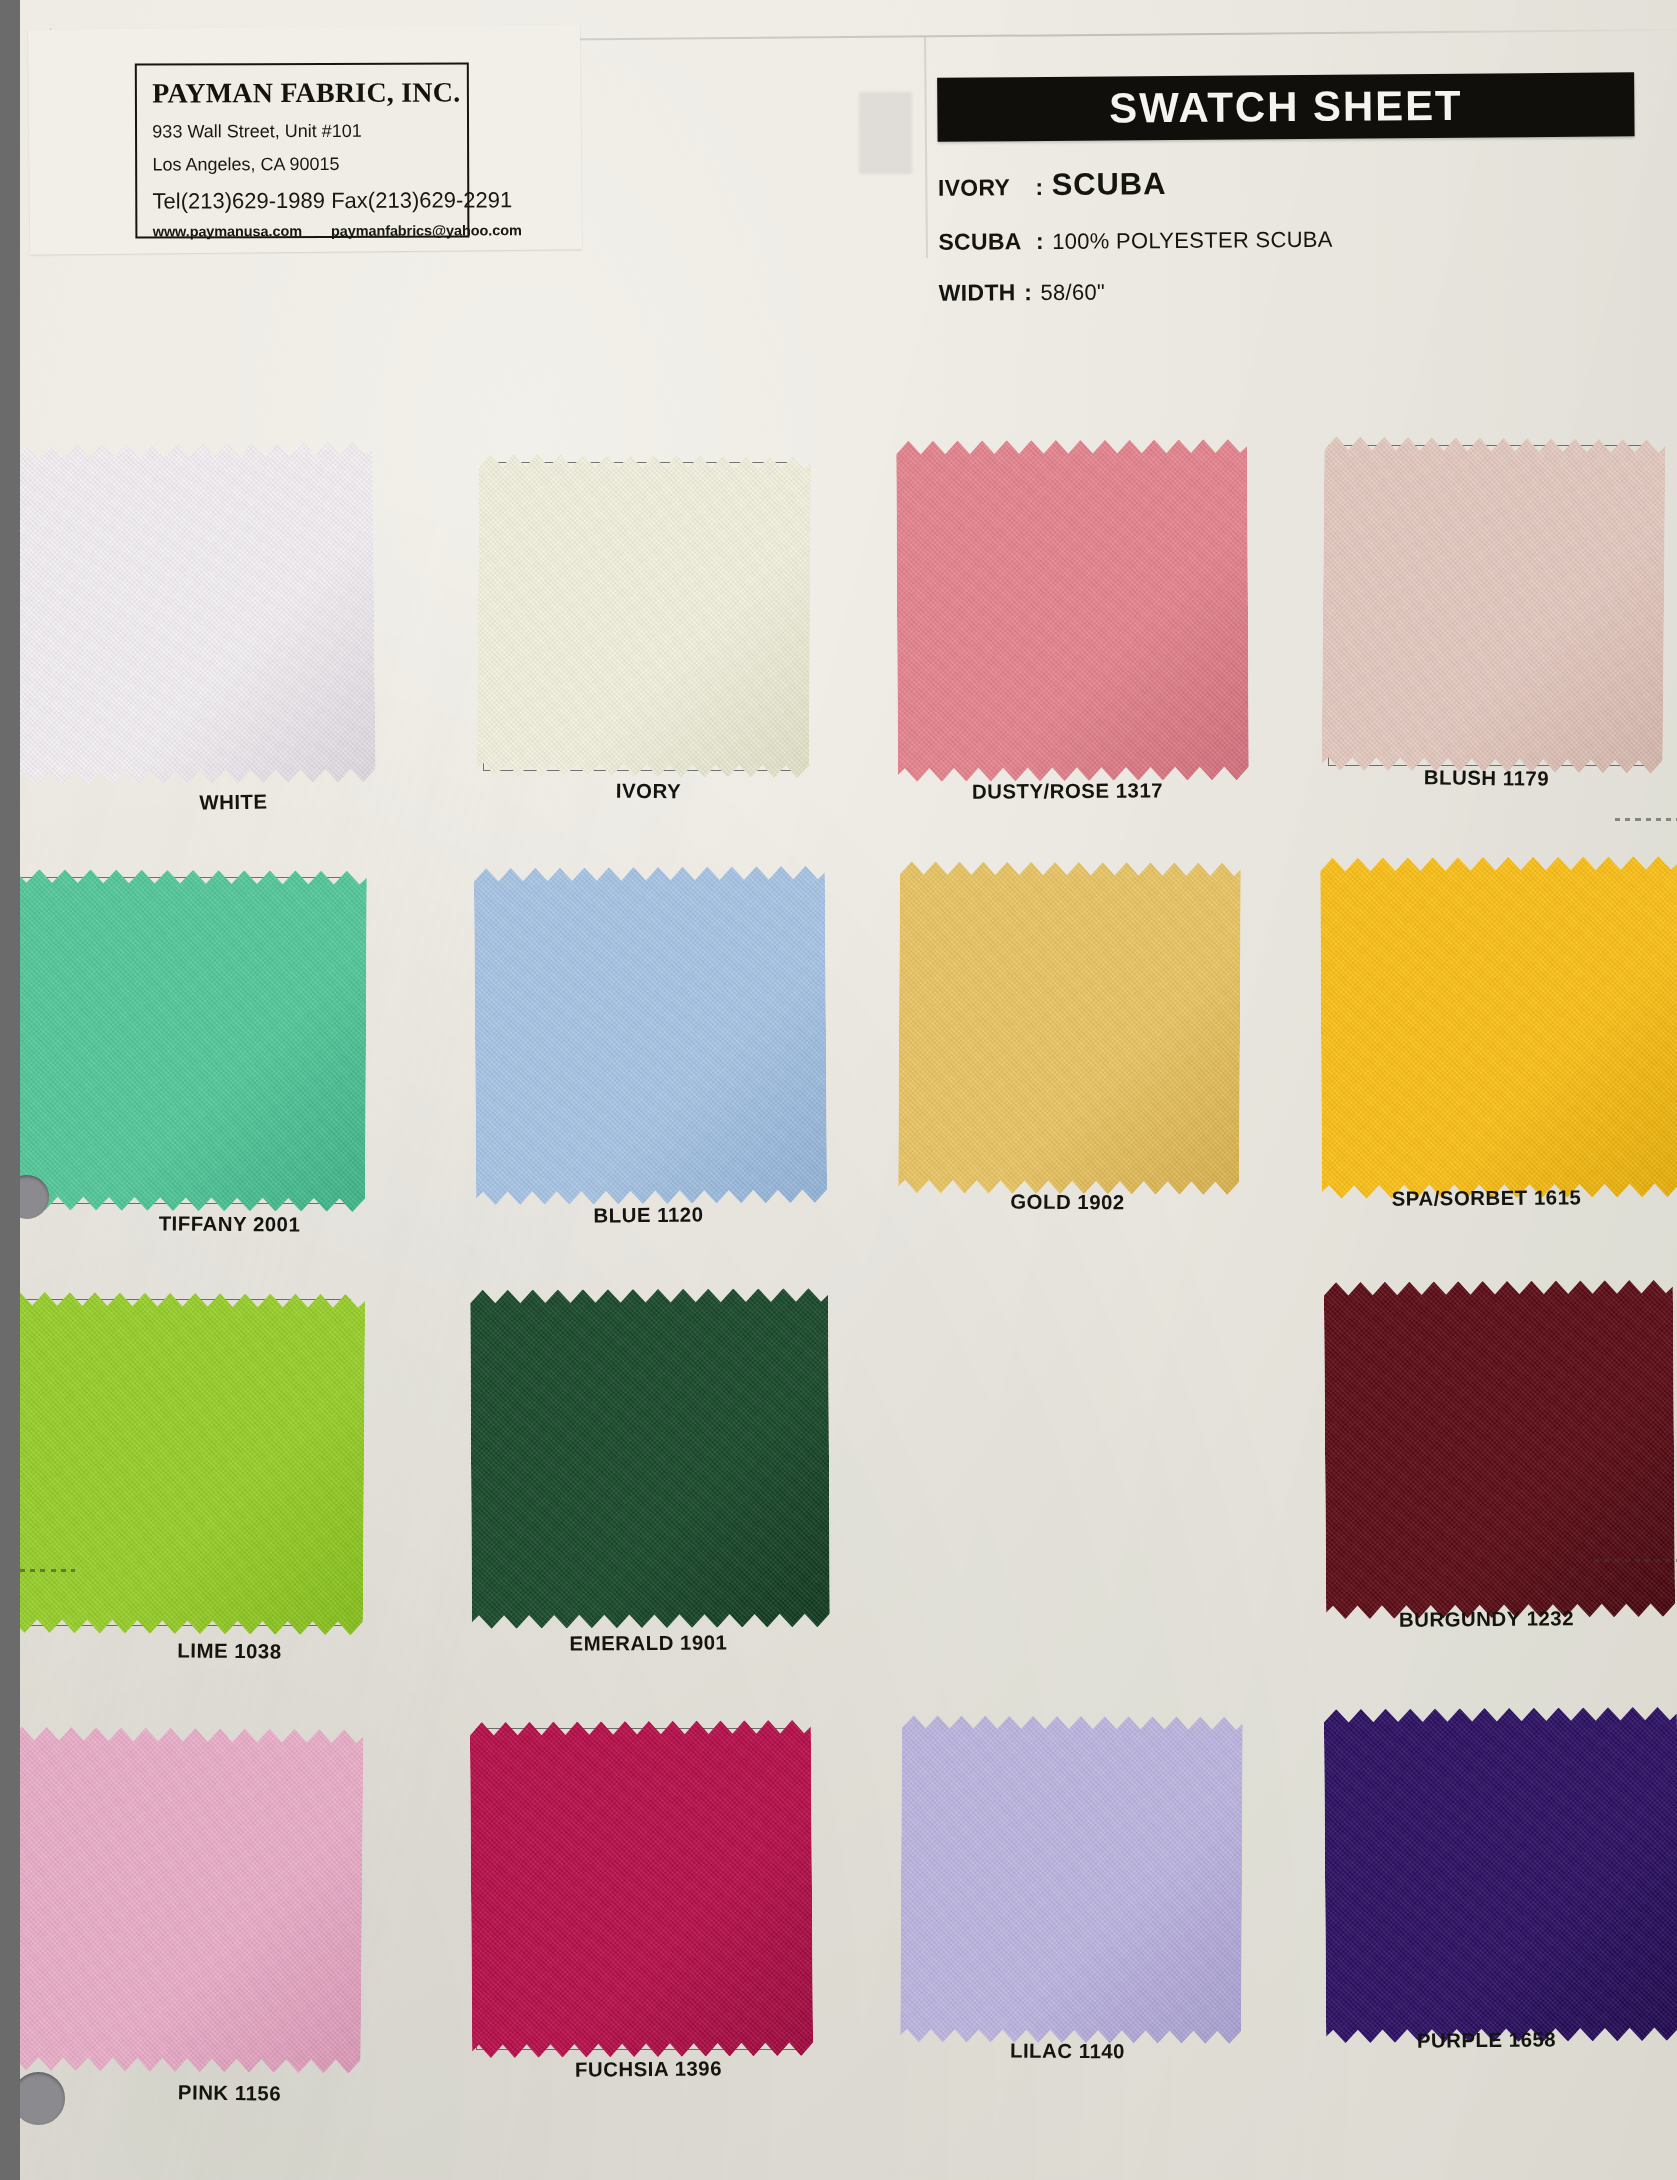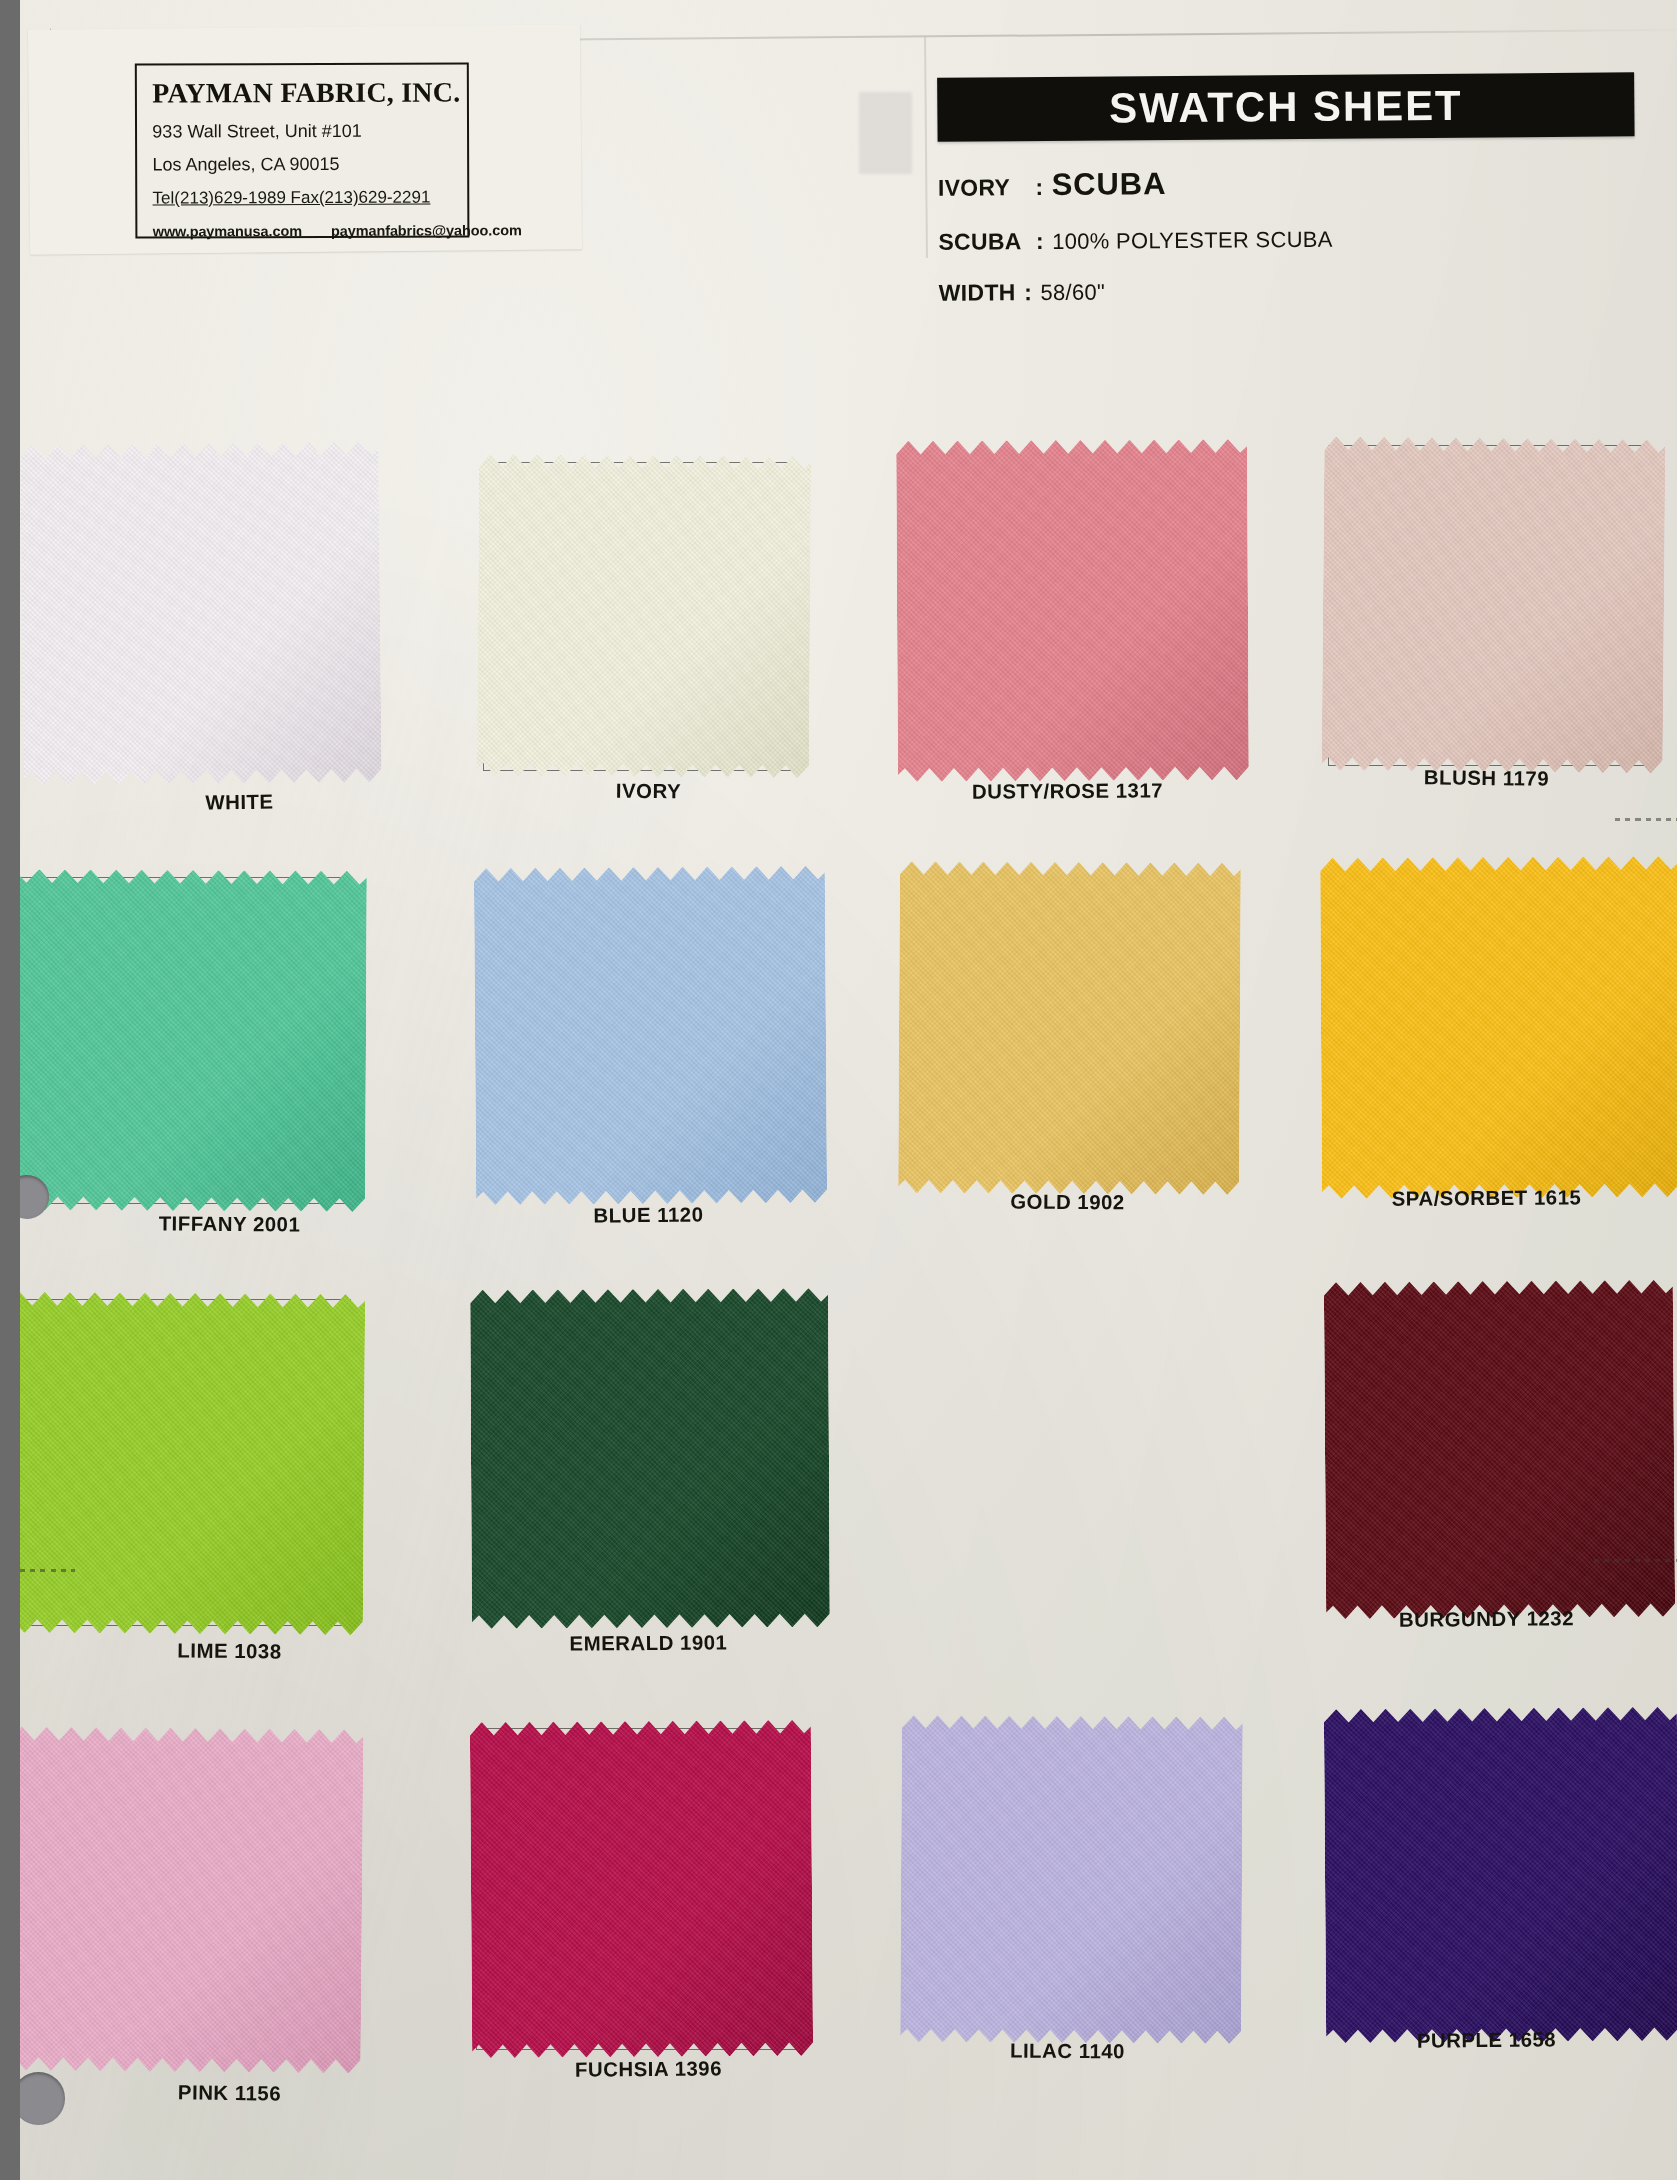--- a/index.html
+++ b/index.html
@@ -69,21 +69,21 @@
   .addr-line {
     position: absolute;
     left: 15.3px;
     font-family: "Liberation Sans", sans-serif;
     font-size: 18px;
     color: #181711;
     white-space: nowrap;
   }
   #addr-1 { top: 56px; }
   #addr-2 { top: 89px; }
-  #addr-3 { top: 123px; font-size: 17px; text-decoration: underline; }
+  #addr-3 { top: 123px; font-size: 22px; }
   #addr-4 {
     top: 158px;
     font-size: 14.5px;
     font-weight: 700;
     letter-spacing: -0.1px;
   }
   #addr-4 .sep { display: inline-block; width: 29px; }
 
   
   #sheet-header {
@@ -335,21 +335,21 @@
     </div>
 
     <div class="meta-row" id="row-width">
       <span class="meta-label">WIDTH</span>
       <span class="meta-colon">:</span>
       <span id="width-value">58/60"</span>
     </div>
   </div>
 
   <div id="swatch-grid">
-      <div class="swatch-cell" style="left: 10px; top: 0px;">
+      <div class="swatch-cell" style="left: 4px; top: 0px;">
         <div class="swatch-wrap" style="left: -8.5px; top: 0px; width: 358px; height: 341px;">
           <div class="swatch" title="WHITE" style="transform: rotate(-0.6deg); background: linear-gradient(135deg, rgb(242, 238, 242) 0%, rgb(242, 238, 242) 62%, rgb(221, 215, 221) 100%);"></div>
         </div>
         <div class="swatch-label" style="top: 348px; transform: rotate(-0.84deg);">WHITE</div>
       </div>
       <div class="swatch-cell" style="left: 419px; top: 0px;">
         <div class="swatch-wrap" style="left: 39px; top: 12px; width: 332px; height: 322px;">
           <div class="guide-box" style="left: 5.1px; top: 6.8px; width: 312px; height: 307px;"></div>
           <div class="swatch" title="IVORY" style="transform: rotate(0.4deg); background: linear-gradient(135deg, rgb(241, 240, 222) 0%, rgb(241, 240, 222) 62%, rgb(224, 223, 198) 100%);"></div>
         </div>

